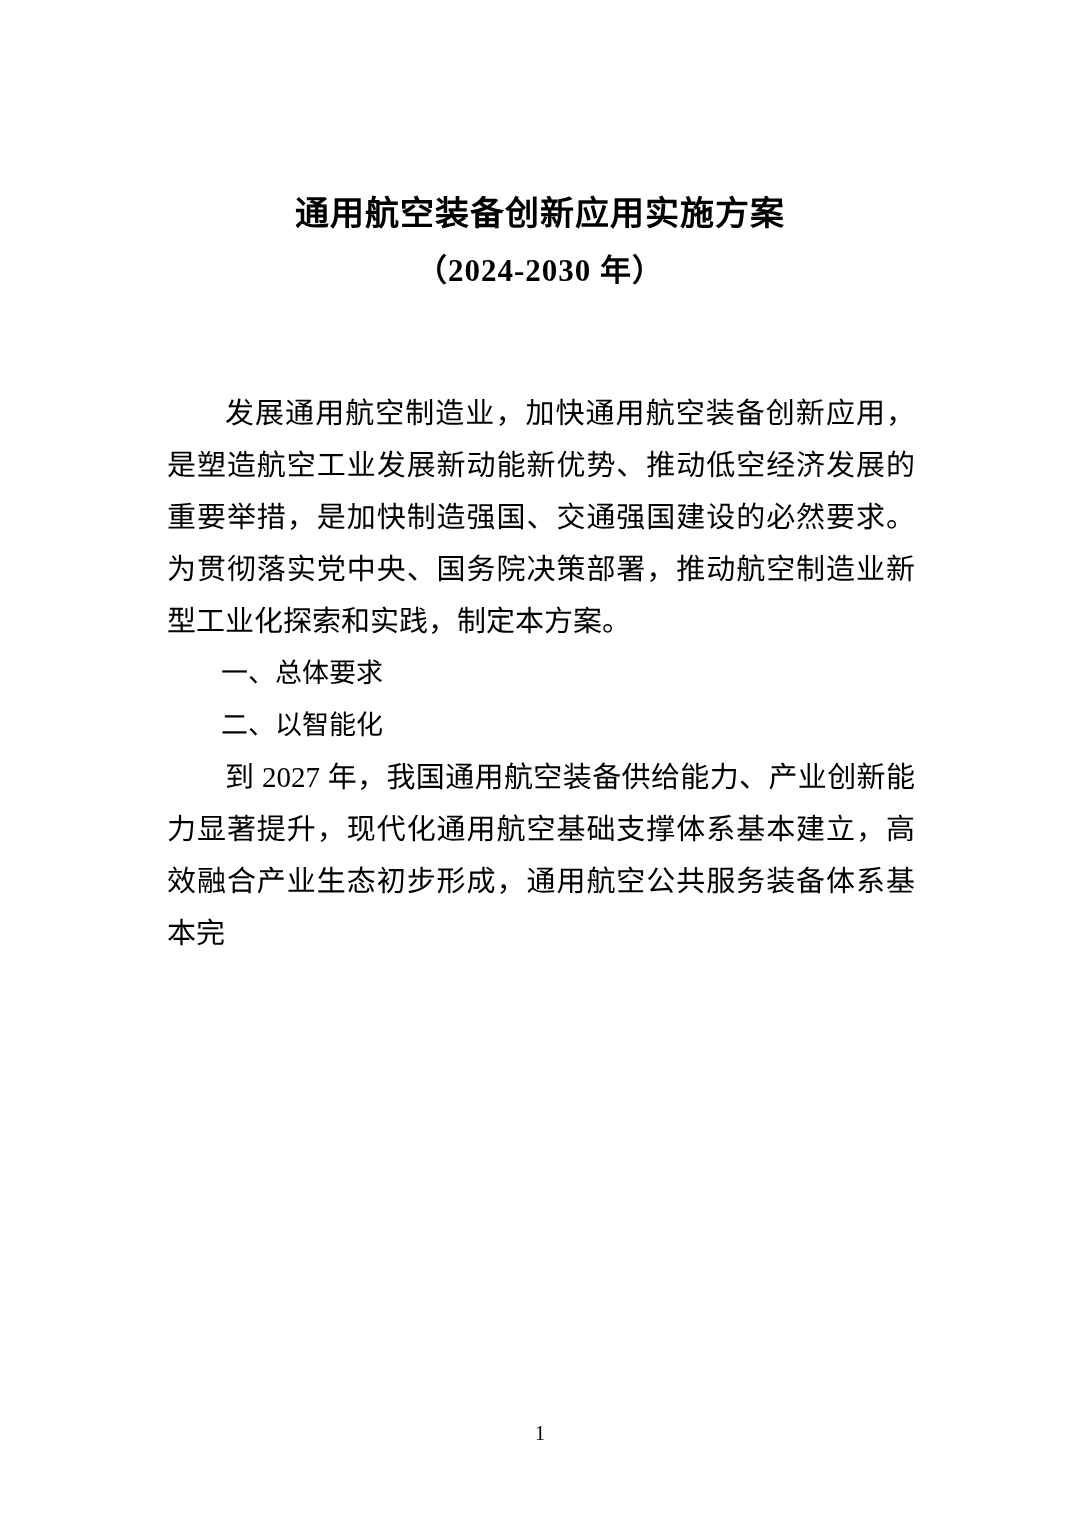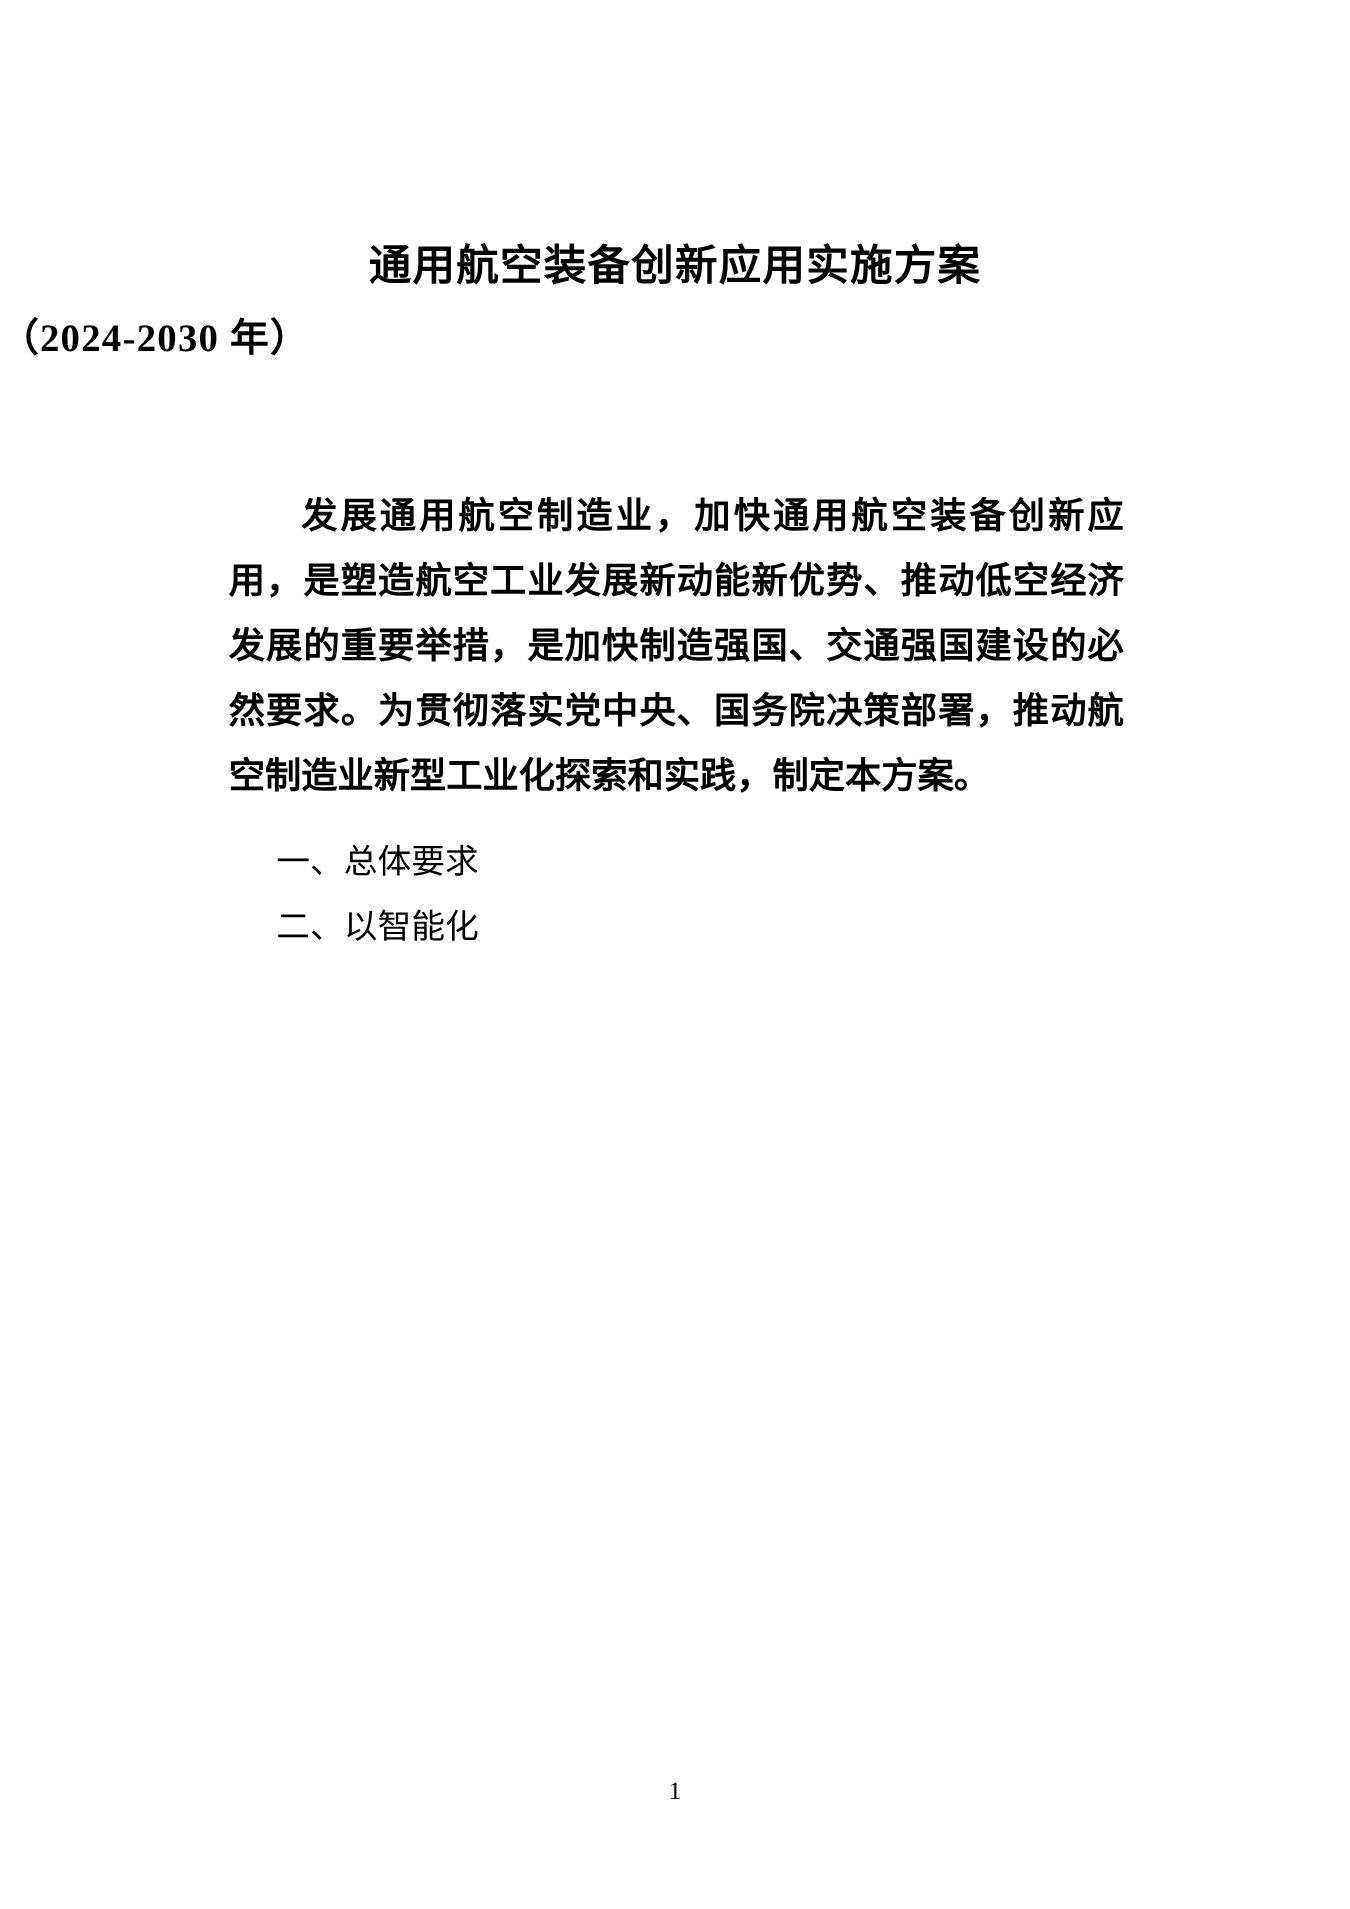--- a/index.html
+++ b/index.html
@@ -22,37 +22,37 @@
     margin: 0;
     padding-top: 185px;
     text-align: center;
     font-size: 34px;
     font-weight: bold;
     line-height: 58px;
     letter-spacing: 1px;
   }
   .doc-subtitle {
     margin: 0;
+    text-align: center;
     font-size: 31px;
     font-weight: bold;
     line-height: 56px;
     letter-spacing: 1px;
   }
   .doc-body {
     margin: 88px 165px 0 167px;
     font-size: 29px;
     line-height: 52px;
     text-align: justify;
     text-justify: inter-character;
   }
   .para {
-    margin: 16px;
+    margin: 0;
     text-indent: 2em;
     text-align-last: left;
-    font-weight: bold;
   }
   .heading {
     margin: 0;
     text-indent: 2em;
     font-family: "Liberation Sans", "DejaVu Sans", sans-serif;
     font-weight: normal;
     font-size: 27px;
     line-height: 52px;
     text-align-last: left;
   }
@@ -78,18 +78,19 @@
 
   <div class="doc-body">
 
     <p class="para">发展通用航空制造业，加快通用航空装备创新应用，是塑造航空工业发展新动能新优势、推动低空经济发展的重要举措，是加快制造强国、交通强国建设的必然要求。为贯彻落实党中央、国务院决策部署，推动航空制造业新型工业化探索和实践，制定本方案。</p>
 
     <h2 class="heading">一、总体要求</h2>
 
 
     <h2 class="heading">二、以智能化</h2>
 
+    <p class="para">到 2027 年，我国通用航空装备供给能力、产业创新能力显著提升，现代化通用航空基础支撑体系基本建立，高效融合产业生态初步形成，通用航空公共服务装备体系基本完</p>
 
   </div>
 
   <div class="page-number">1</div>
 
 </div>
 
 </body></html>

